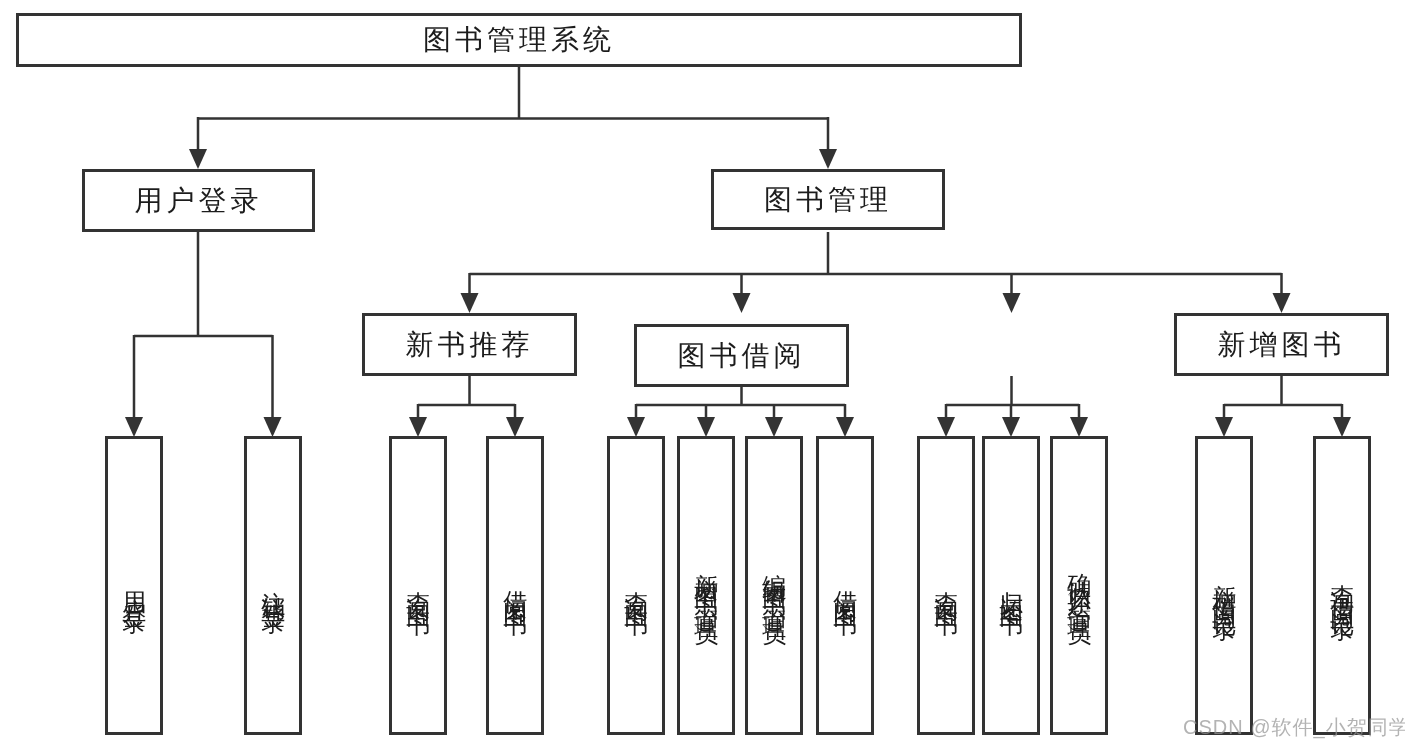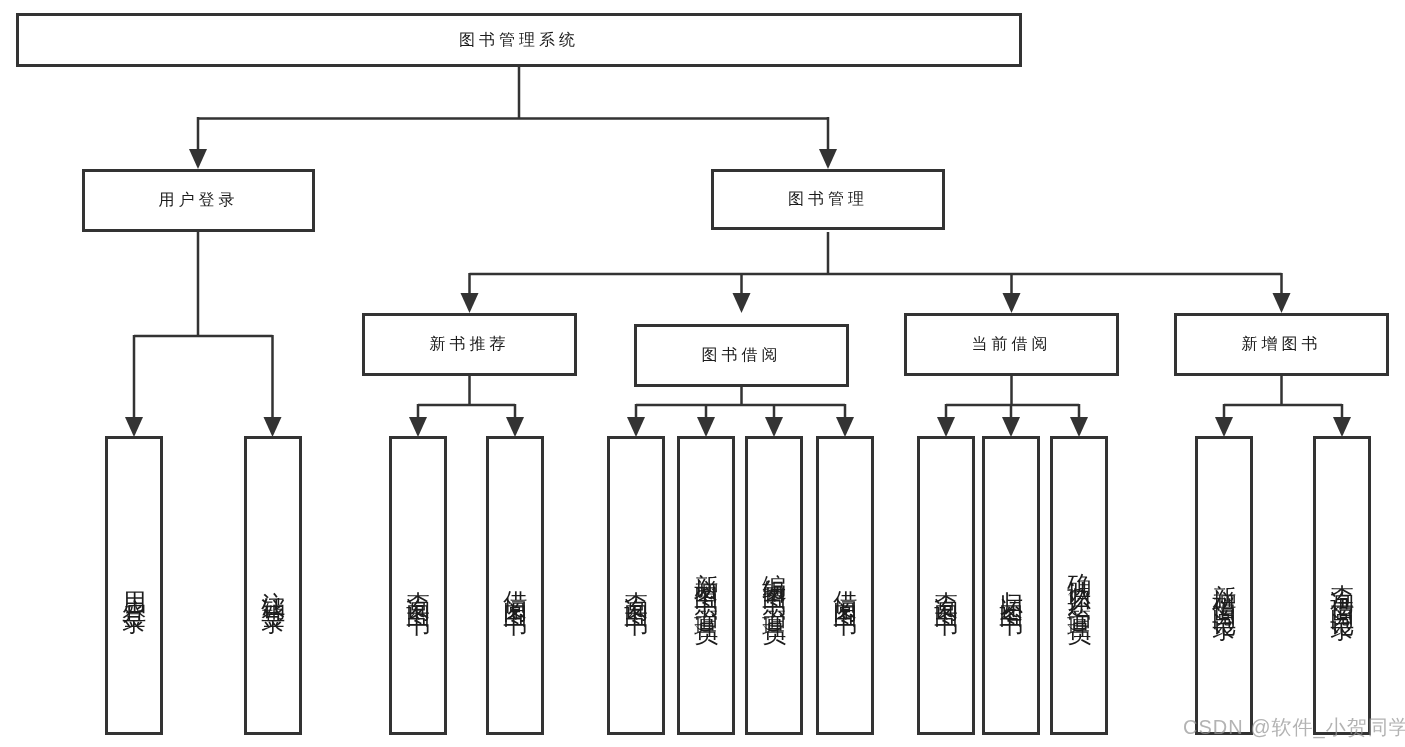--- a/index.html
+++ b/index.html
@@ -16,21 +16,21 @@
   .box{
     position:absolute;
     box-sizing:border-box;
     background:#ffffff;
     border:3px solid #333333;
     display:flex;align-items:center;justify-content:center;
     z-index:2;
     color:#1c1c1c;
   }
   .box.h .lbl{
-    font-size:16px;
+    font-size:28px;
     letter-spacing:4px;
     white-space:nowrap;
     color:#1c1c1c;
   }
   .box.v .vlbl{
     writing-mode:vertical-rl;
     text-orientation:mixed;
     font-size:24px;
     letter-spacing:7px;
     line-height:1.1;
@@ -98,23 +98,20 @@
   <div class="box h" style="left:711px;top:169px;width:234px;height:61px">
     <span class="lbl">图书管理</span>
   </div>
 
   <div class="box h" style="left:362px;top:313px;width:215px;height:63px">
     <span class="lbl">新书推荐</span>
   </div>
   <div class="box h" style="left:634px;top:324px;width:215px;height:63px">
     <span class="lbl">图书借阅</span>
   </div>
-  <div class="box h" style="left:904px;top:313px;width:215px;height:63px">
-    <span class="lbl">当前借阅</span>
-  </div>
   <div class="box h" style="left:1174px;top:313px;width:215px;height:63px">
     <span class="lbl">新增图书</span>
   </div>
 
   <div class="box v" style="left:105px;top:436px;width:58px;height:299px">
     <span class="vlbl">用户登录</span>
   </div>
   <div class="box v" style="left:244px;top:436px;width:58px;height:299px">
     <span class="vlbl">注销登录</span>
   </div>

